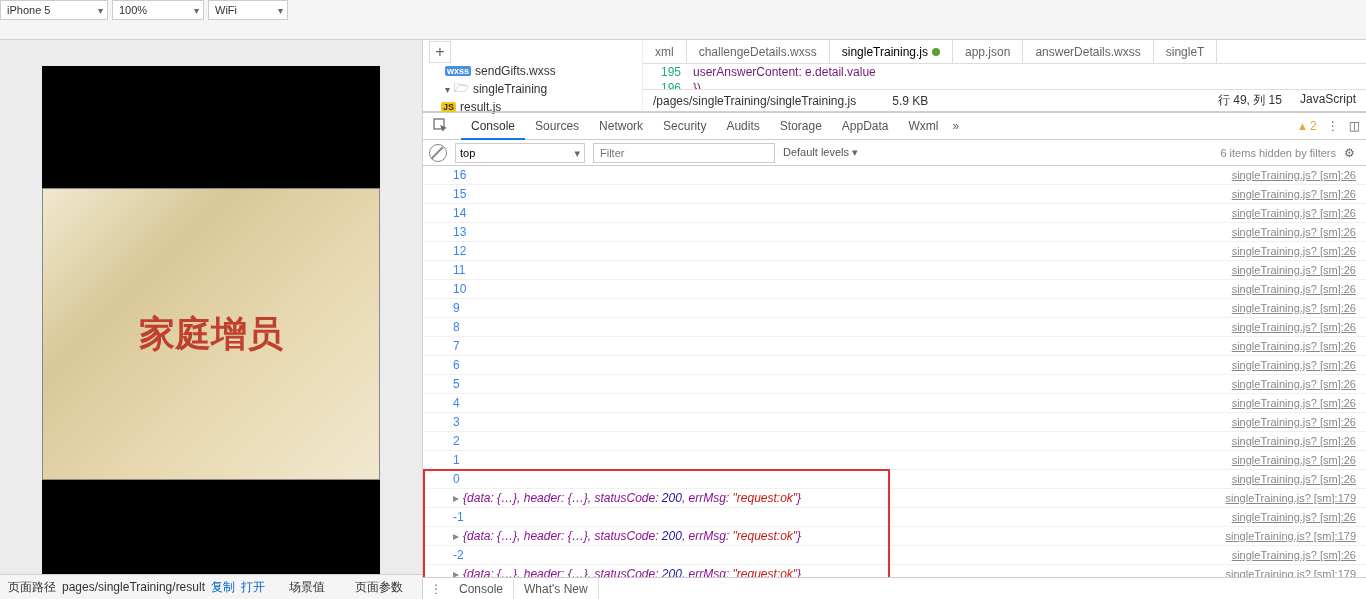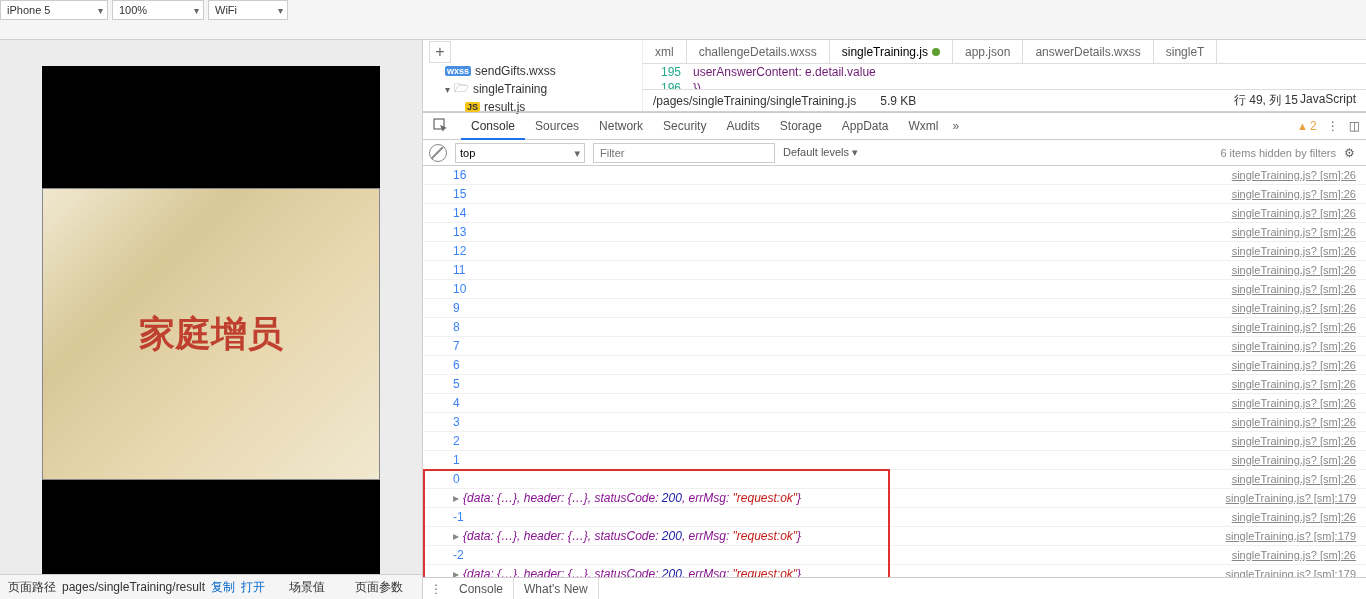--- a/index.html
+++ b/index.html
@@ -18,37 +18,37 @@
 .sim-status { height: 25px; border-top: 1px solid #d0d0d0; background: #f5f5f5; display: flex; align-items: center; padding: 0 8px; font-size: 11px; color: #333; gap: 6px; }
 .sim-status span { white-space: nowrap; }
 .sim-link { color: #0066cc; cursor: pointer; }
 
 .ide { flex: 1; display: flex; flex-direction: column; border-left: 1px solid #d0d0d0; min-width: 0; }
 .ide-top { height: 72px; display: flex; border-bottom: 1px solid #d0d0d0; min-height: 72px; }
 .file-tree { width: 220px; border-right: 1px solid #eee; padding-top: 2px; }
 .ft-head { display: flex; align-items: center; height: 20px; padding-left: 6px; gap: 6px; }
 .ft-plus { width: 22px; height: 22px; border: 1px solid #ddd; display: flex; align-items: center; justify-content: center; color: #666; cursor: pointer; font-size: 16px; }
 .ft-row { display: flex; align-items: center; height: 18px; padding-left: 22px; font-size: 12px; color: #333; cursor: pointer; gap: 4px; }
-.ft-row.indent { padding-left: 42px; }
+.ft-row.indent { padding-left: 18px; }
 .badge { font-size: 9px; padding: 0 2px; border-radius: 2px; font-weight: bold; }
 .badge.wxss { background: #4a90e2; color: #fff; }
 .badge.js { background: #f5c518; color: #333; }
 .ft-caret { color: #666; font-size: 10px; }
 .ft-folder { color: #888; font-size: 12px; }
 
 .editor { flex: 1; display: flex; flex-direction: column; min-width: 0; }
 .ed-tabs { height: 24px; display: flex; border-bottom: 1px solid #ddd; overflow: hidden; font-size: 11px; }
 .ed-tab { padding: 0 12px; display: flex; align-items: center; border-right: 1px solid #ddd; color: #666; cursor: pointer; white-space: nowrap; gap: 4px; }
 .ed-tab.active { background: #fff; color: #000; }
 .ed-dot { width: 8px; height: 8px; border-radius: 50%; background: #5c9e31; }
 .ed-code { flex: 1; font-family: Consolas, monospace; font-size: 12px; padding-left: 6px; line-height: 16px; overflow: hidden; white-space: nowrap; }
 .ed-ln { color: #2a8; display: inline-block; width: 32px; text-align: right; margin-right: 12px; }
 .ed-code .c1 { color: #701a75; }
 .ed-status { height: 22px; border-top: 1px solid #ddd; display: flex; align-items: center; font-size: 11px; color: #333; padding: 0 10px; justify-content: space-between; }
-.ed-status-r { display: flex; gap: 2px; }
+.ed-status-r { display: flex; gap: 18px; }
 
 .devtools { flex: 1; display: flex; flex-direction: column; border-top: 1px solid #ccc; min-height: 0; }
 .dt-tabs { height: 27px; display: flex; align-items: center; border-bottom: 1px solid #ccc; padding: 0 6px; gap: 0; }
 .dt-inspect { width: 24px; height: 24px; display: flex; align-items: center; justify-content: center; margin-right: 8px; cursor: pointer; color: #666; }
 .dt-tab { padding: 0 10px; height: 27px; line-height: 27px; color: #555; cursor: pointer; font-size: 12px; }
 .dt-tab.active { border-bottom: 2px solid #1a73e8; color: #333; }
 .dt-more { margin-left: 4px; color: #666; cursor: pointer; font-size: 12px; }
 .dt-right { margin-left: auto; display: flex; align-items: center; gap: 10px; color: #666; }
 .dt-warn { color: #e8a33d; display: flex; align-items: center; gap: 2px; font-size: 11px; }
 .dt-filter { height: 26px; display: flex; align-items: center; border-bottom: 1px solid #ccc; padding: 0 6px; gap: 8px; }
@@ -136,21 +136,21 @@
           <div class="ed-tab">app.json</div>
           <div class="ed-tab">answerDetails.wxss</div>
           <div class="ed-tab">singleT</div>
         </div>
         <div class="ed-code">
           <div><span class="ed-ln">195</span><span class="c1">userAnswerContent: e.detail.value</span></div>
           <div><span class="ed-ln">196</span><span class="c1">})</span></div>
 
         </div>
         <div class="ed-status">
-          <div style="display:flex;gap:24px">
+          <div style="display:flex;gap:36px">
               <span>/pages/singleTraining/singleTraining.js</span>
               <span>5.9 KB</span>
             </div>
           <div class="ed-status-r">
               <span>行 49, 列 15</span>
               <span>JavaScript</span>
             </div>
         </div>
       </div>
     </div>

